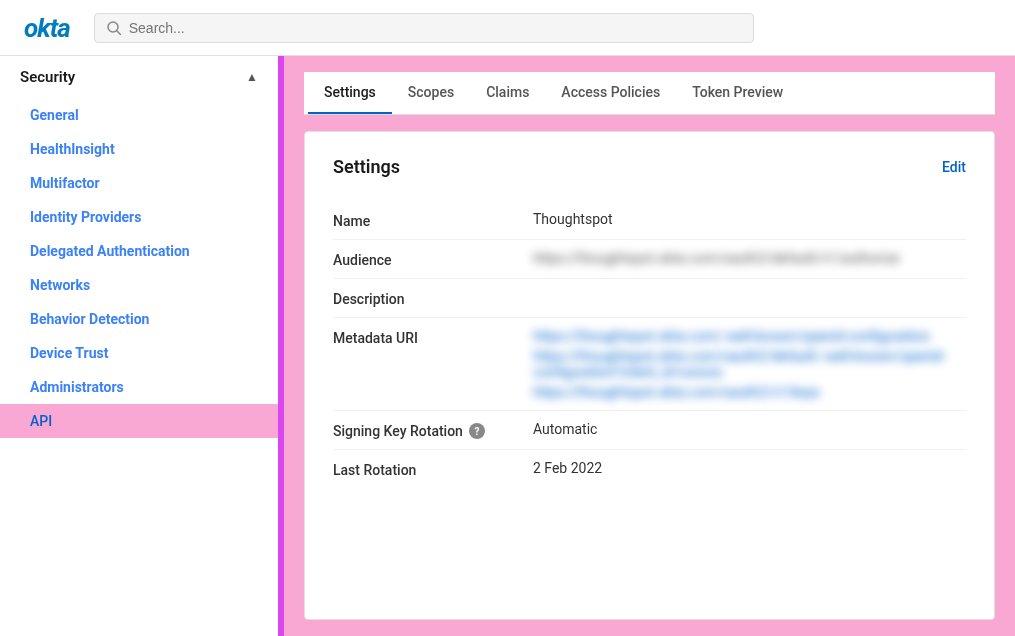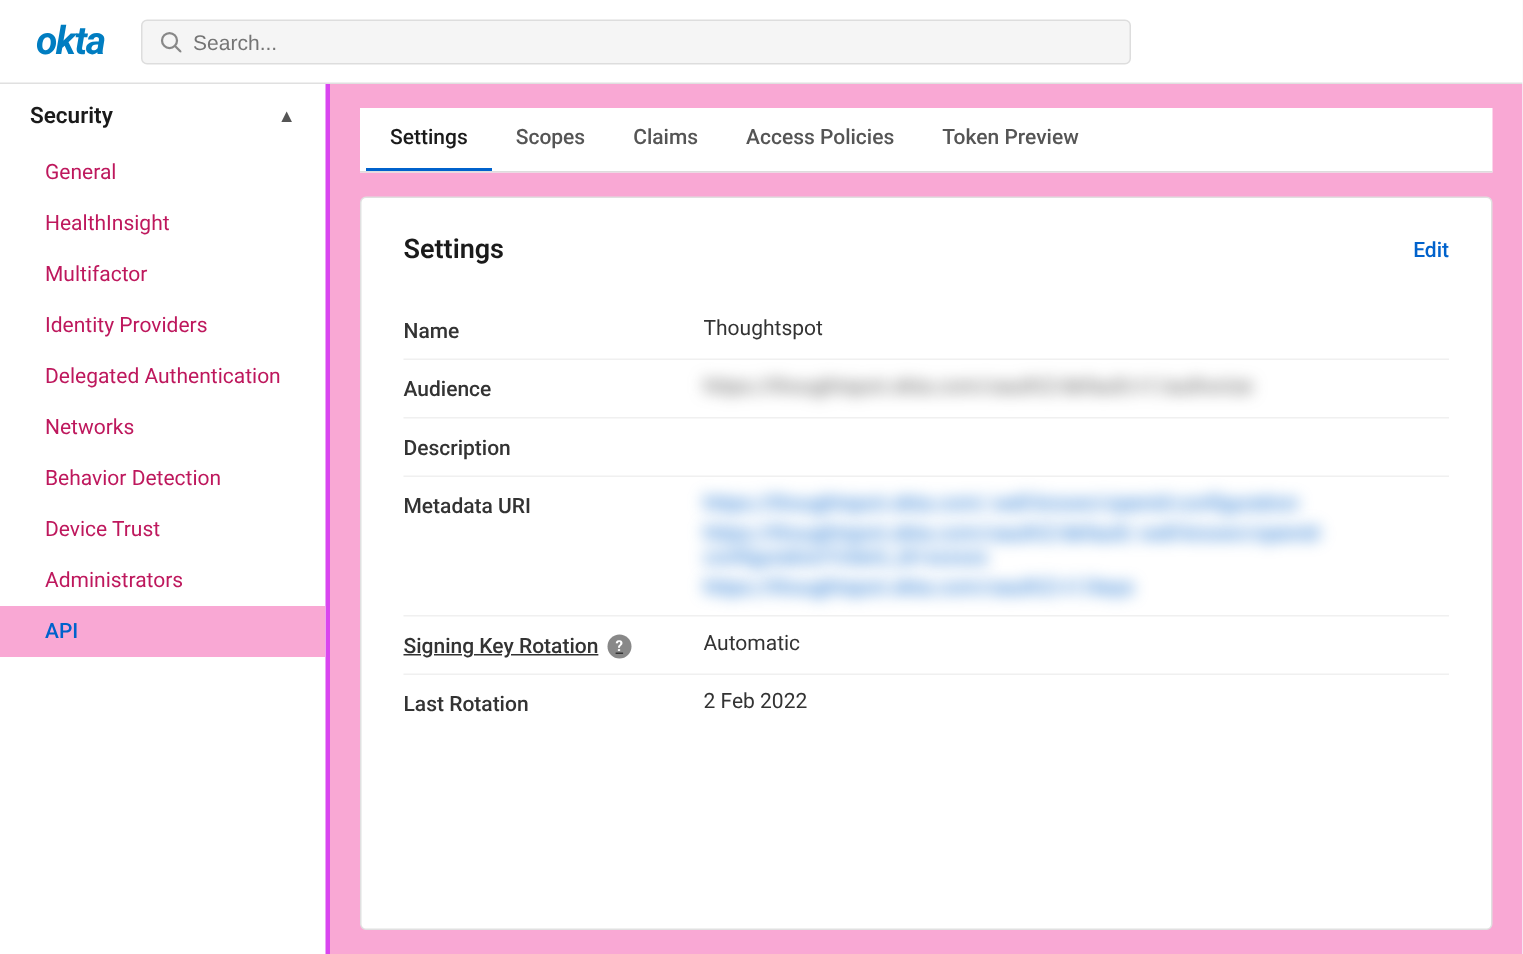--- a/index.html
+++ b/index.html
@@ -59,45 +59,46 @@
     }
 
     
     .layout {
       display: flex;
       height: calc(636px - 56px);
     }
 
     
     .sidebar {
-      width: 220px;
+      width: 284px;
       background: #fff;
-      border-right: 3px solid #d946ef;
+      border-right: 6px solid #d946ef;
       overflow-y: auto;
       flex-shrink: 0;
     }
     .sidebar-section-header {
       display: flex;
       align-items: center;
       justify-content: space-between;
       padding: 12px 20px;
       font-weight: 600;
       font-size: 15px;
       color: #1a1a1a;
       cursor: pointer;
     }
     .sidebar-section-header .chevron {
       font-size: 12px;
       color: #555;
     }
     .sidebar-item {
       padding: 9px 20px 9px 30px;
-      color: #be185d;
-      cursor: pointer;
-      font-size: 14px;
+      color: #3b82f6;
+      cursor: pointer;
+      font-size: 14px;
+      font-weight: bold;
     }
     .sidebar-item.active {
       background: #f9a8d4;
       color: #0062cc;
       font-weight: 500;
     }
 
     
     .main {
       flex: 1;
@@ -190,21 +191,20 @@
       color: #555;
     }
     .blurred-link {
       filter: blur(5px);
       user-select: none;
       color: #0062cc;
     }
     .label-with-icon {
       display: flex;
       gap: 6px;
-      text-decoration: underline;
     }
     .info-icon {
       display: inline-flex;
       align-items: center;
       justify-content: center;
       width: 16px;
       height: 16px;
       background: #888;
       border-radius: 50%;
       color: #fff;

